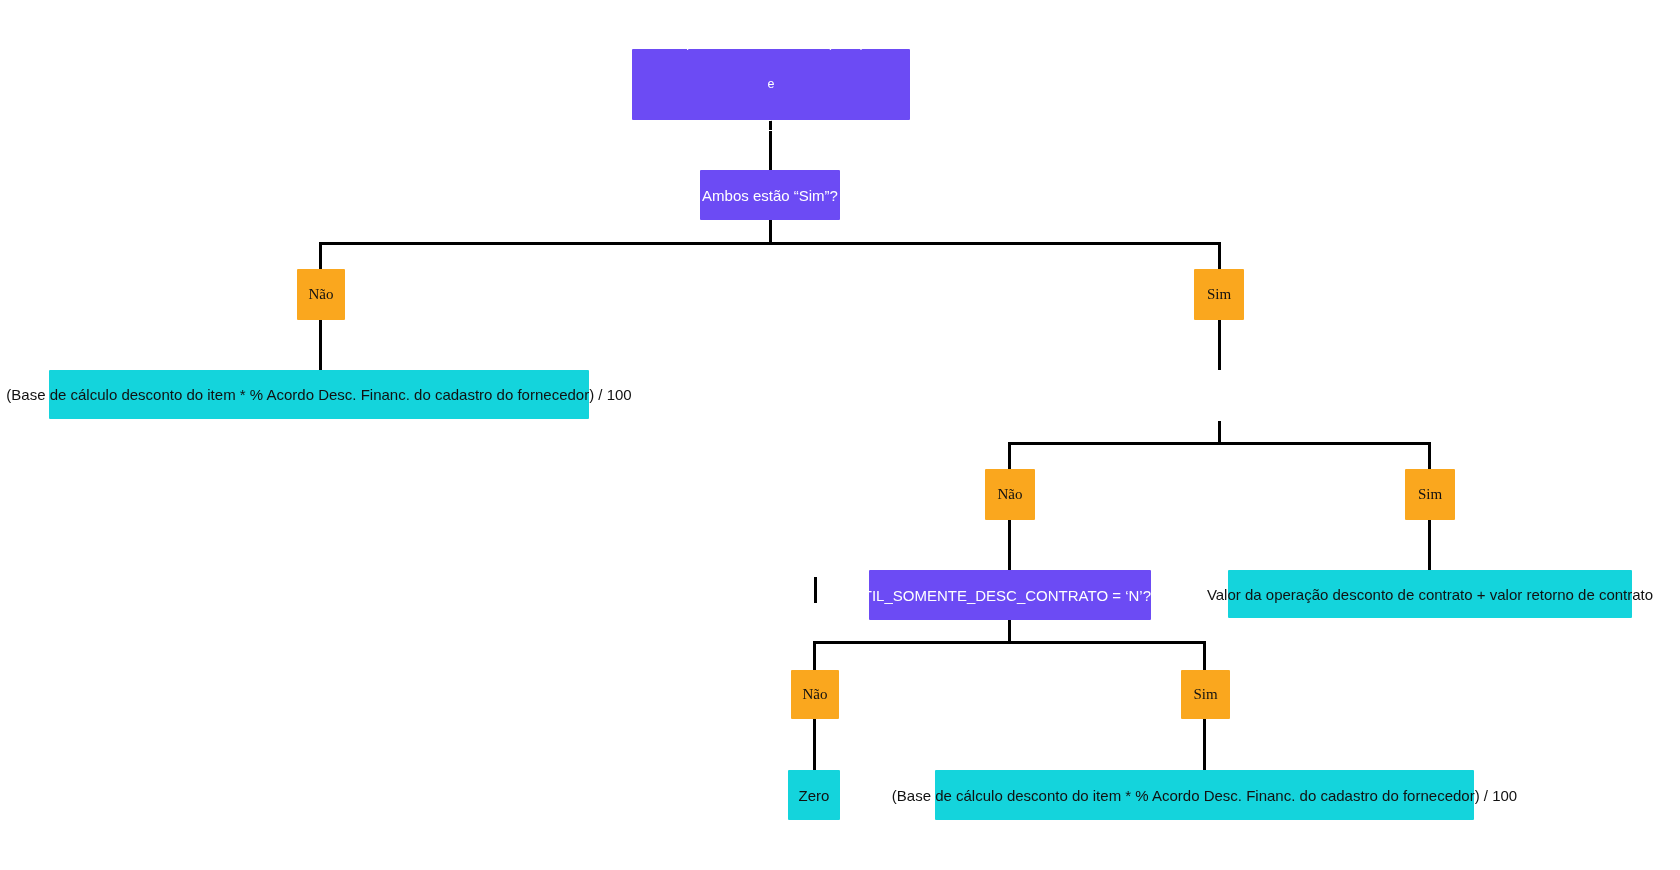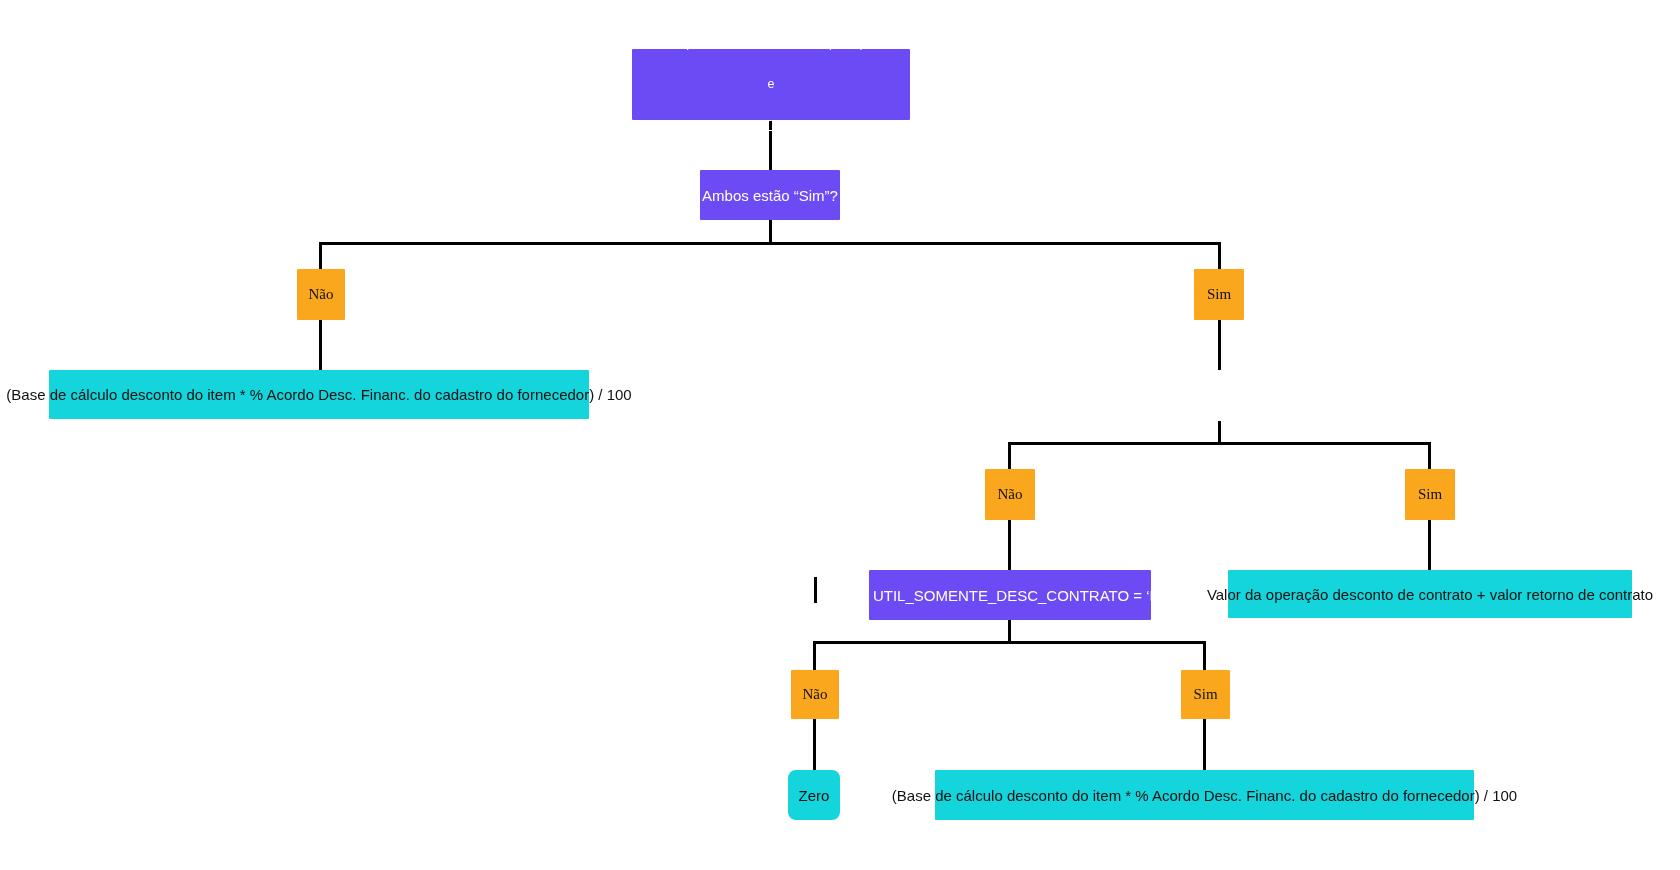--- a/index.html
+++ b/index.html
@@ -104,37 +104,37 @@
 
 
   <div class="node branch" style="left:985px; top:469px; width:50px; height:51px;">
     <span>Não</span>
   </div>
 
   <div class="node branch" style="left:1405px; top:469px; width:50px; height:51px;">
     <span>Sim</span>
   </div>
 
-  <div class="node decision" style="left:869px; top:570px; width:282px; height:50px;">
+  <div class="node decision" style="left:869px; top:570px; width:282px; height:50px;align-items:flex-end;">
     <span>PD UTIL_SOMENTE_DESC_CONTRATO = ‘N’?</span>
   </div>
 
   <div class="node result" style="left:1228px; top:570px; width:404px; height:48px;">
     <span>Valor da operação desconto de contrato + valor retorno de contrato</span>
   </div>
 
   <div class="node branch" style="left:791px; top:670px; width:48px; height:49px;">
     <span>Não</span>
   </div>
 
   <div class="node branch" style="left:1181px; top:670px; width:49px; height:49px;">
     <span>Sim</span>
   </div>
 
-  <div class="node result" style="left:788px; top:770px; width:52px; height:50px;border-radius:8px;">
+  <div class="node result" style="left:788px; top:770px; width:52px; height:50px;">
     <span>Zero</span>
   </div>
 
   <div class="node result" style="left:935px; top:770px; width:539px; height:50px;">
     <span>(Base de cálculo desconto do item * % Acordo Desc. Financ. do cadastro do fornecedor) / 100</span>
   </div>
 
 </div>
 
 </body></html>

